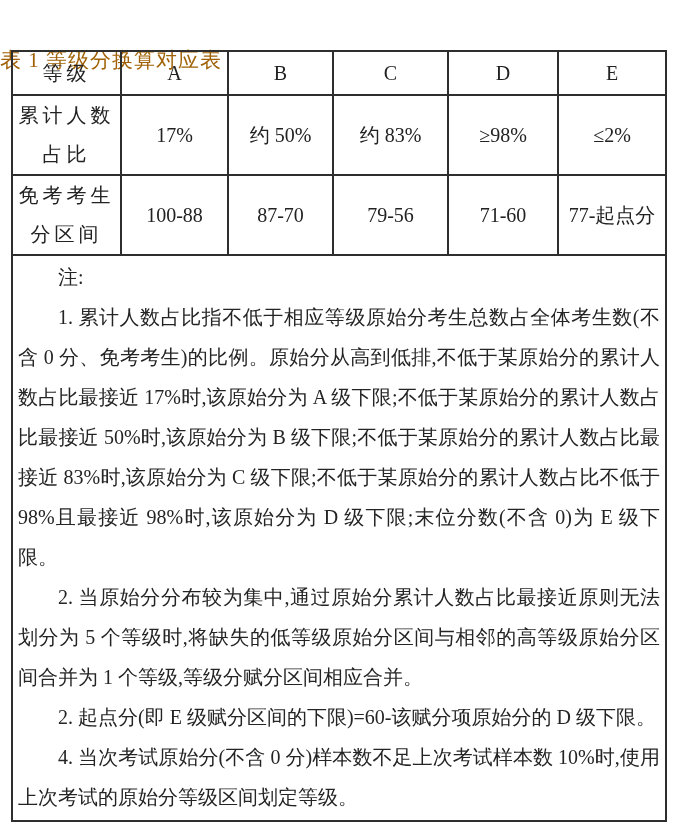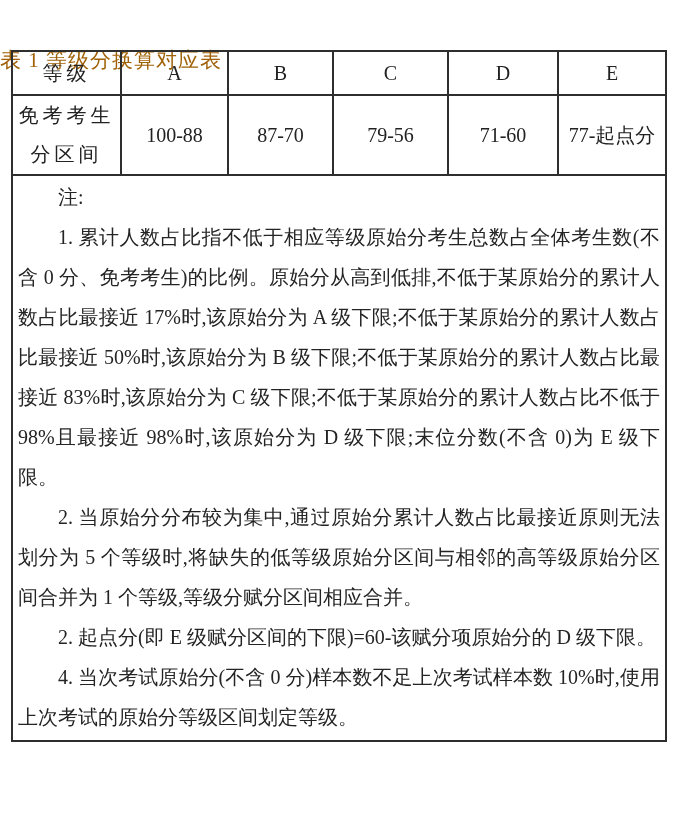--- a/index.html
+++ b/index.html
@@ -93,20 +93,31 @@
       <th>A</th>
       <th>B</th>
       <th>C</th>
       <th>D</th>
       <th>E</th>
     </tr>
   </thead>
   <tbody>
     <tr class="data-row">
       <td class="label-cell">
+        <div class="label-line">累计人数</div>
+        <div class="label-line">占比</div>
+      </td>
+      <td>17%</td>
+      <td>约 50%</td>
+      <td>约 83%</td>
+      <td>≥98%</td>
+      <td>≤2%</td>
+    </tr>
+    <tr class="data-row">
+      <td class="label-cell">
         <div class="label-line">免考考生</div>
         <div class="label-line">分区间</div>
       </td>
       <td>100-88</td>
       <td>87-70</td>
       <td>79-56</td>
       <td>71-60</td>
       <td>77-起点分</td>
     </tr>
     <tr>

